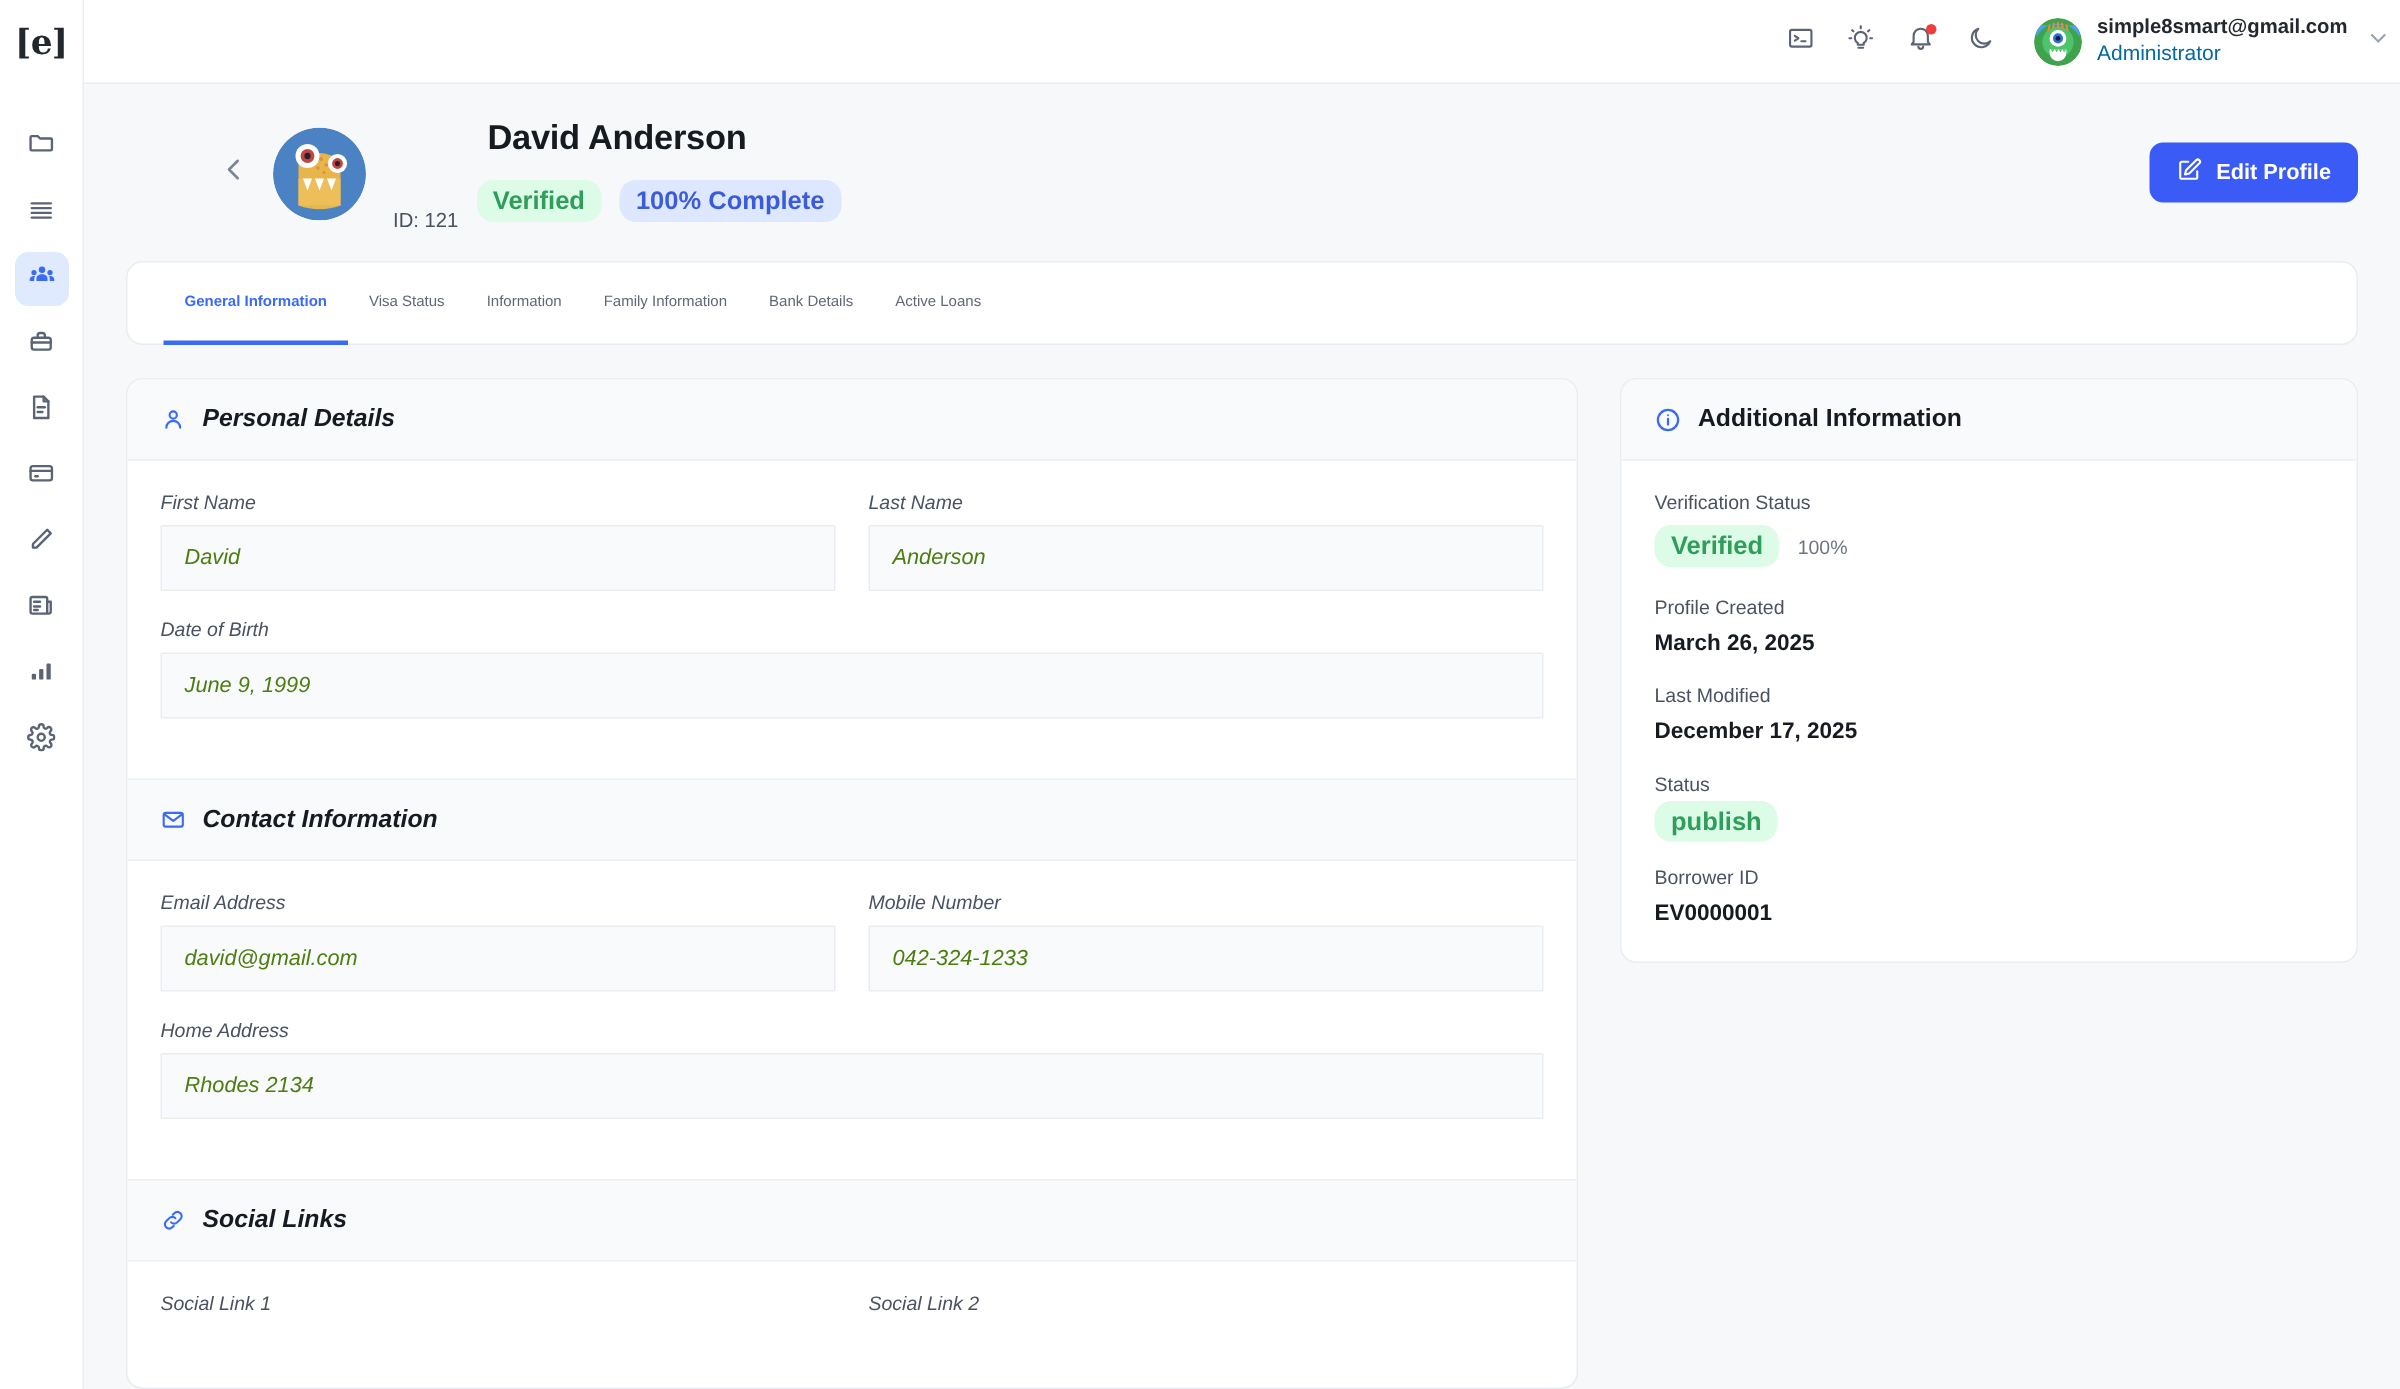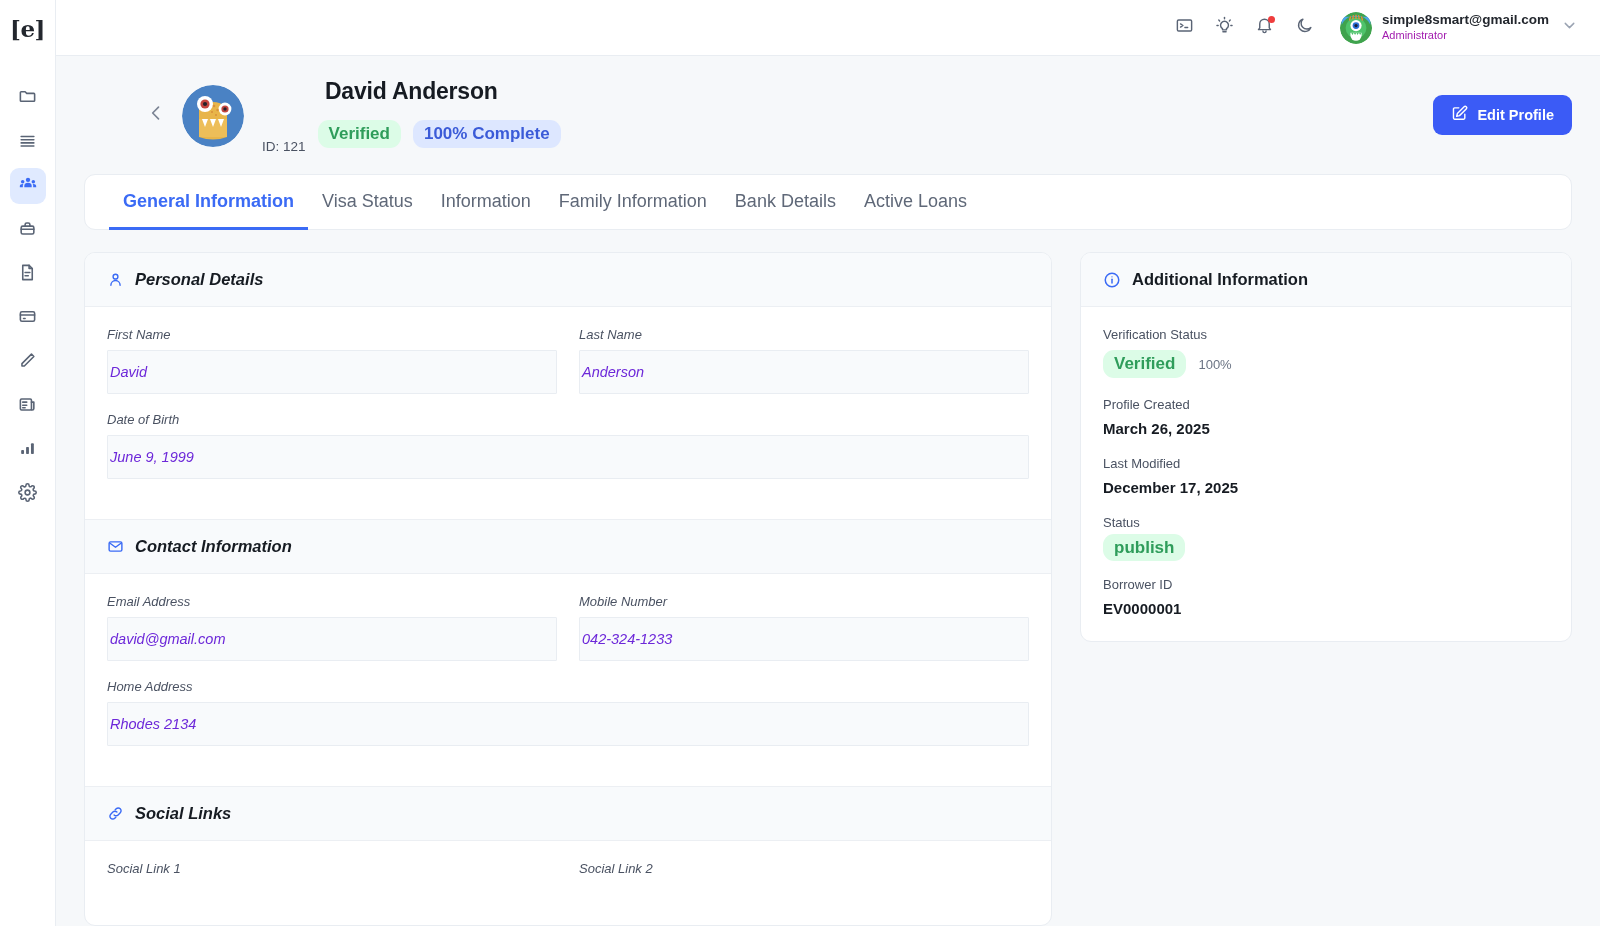--- a/index.html
+++ b/index.html
@@ -34,36 +34,36 @@
   .nav-item.active { background: #e0eaff; color: #3b6bf5; }
 
   
   .right { flex: 1; display: flex; flex-direction: column; height: 926px; background: #f6f8fa; }
 
   
   .topbar {
     height: 56px; min-height: 56px; background: #ffffff;
     border-bottom: 1px solid #e9edf2;
     display: flex; align-items: center; justify-content: flex-end;
-    padding-right: 22px; gap: 0px;
+    padding-right: 6px; gap: 0px;
   }
   .tb-icon {
     width: 40px; height: 40px; position: relative;
     display: flex; align-items: center; justify-content: center;
     color: #5a6475; cursor: pointer;
   }
   .dot {
     position: absolute; top: 8px; right: 9px;
     width: 7px; height: 7px; border-radius: 50%; background: #ef3d3d;
   }
   .user-block { display: flex; align-items: center; gap: 10px; margin-left: 16px; cursor: pointer; }
   .avatar-sm { width: 32px; height: 32px; border-radius: 50%; overflow: hidden; flex-shrink: 0; }
   .user-text { line-height: 1.25; }
   .user-email { font-size: 13.5px; font-weight: bold; color: #23272e; }
-  .user-role { font-size: 11px; color: #a21caf; }
+  .user-role { font-size: 14px; color: #0369a1; }
   .caret { color: #9aa3b2; margin-left: 12px; display: flex; align-items: center; cursor: pointer; }
 
   
   .profile-head {
     display: flex; align-items: center;
     padding: 22px 28px 20px 80px; position: relative;
   }
   .back-btn {
     position: absolute; left: 86px; top: 50%; transform: translateY(-50%);
     width: 28px; height: 28px; display: flex; align-items: center; justify-content: center;
@@ -88,21 +88,21 @@
   }
 
   
   .tabs-card {
     margin: 0 28px; background: #ffffff;
     border: 1px solid #e9edf2; border-radius: 11px;
     height: 56px; display: flex; align-items: stretch; padding-left: 24px;
   }
   .tab {
     display: flex; align-items: center; padding: 0 14px;
-    font-size: 18px; color: #5f6878; cursor: pointer;
+    font-size: 10px; color: #5f6878; cursor: pointer;
     border-bottom: 3px solid transparent; position: relative; top: 1px;
   }
   .tab.active { color: #3b6bf5; font-weight: bold; border-bottom-color: #3b6bf5; }
 
   
   .body-grid {
     display: flex; gap: 28px; padding: 22px 28px 0 28px;
     flex: 1; min-height: 0;
   }
   .col-main { flex: 1; min-width: 0; font-style: italic; }
@@ -122,22 +122,22 @@
   .sec-title { font-size: 16.5px; font-weight: bold; color: #161b22; }
   .sec-icon { color: #3b6bf5; display: flex; align-items: center; }
 
   .sec-body { padding: 20px 22px 22px 22px; }
   .row2 { display: flex; gap: 22px; }
   .field { flex: 1; min-width: 0; margin-bottom: 18px; }
   .field.full { width: 100%; }
   .field-label { font-size: 13px; color: #4a5262; margin-bottom: 8px; }
   .field-box {
     background: #f8fafc; border: 1px solid #e9edf2; border-radius: 1px;
-    height: 44px; display: flex; align-items: center; padding: 0 2px;
-    font-size: 14.5px; color: #6d28d9;
+    height: 44px; display: flex; align-items: center; padding: 0 15px;
+    font-size: 14.5px; color: #4d7c0f;
   }
 
   
   .ai-body { padding: 20px 22px 24px 22px; }
   .ai-group { margin-bottom: 19px; }
   .ai-group:last-child { margin-bottom: 0; }
   .ai-label { font-size: 13px; color: #4a5262; margin-bottom: 8px; }
   .ai-value { font-size: 15px; font-weight: bold; color: #161b22; }
   .ai-inline { display: flex; align-items: center; gap: 12px; }
   .ai-pct { font-size: 13px; color: #6b7484; }

